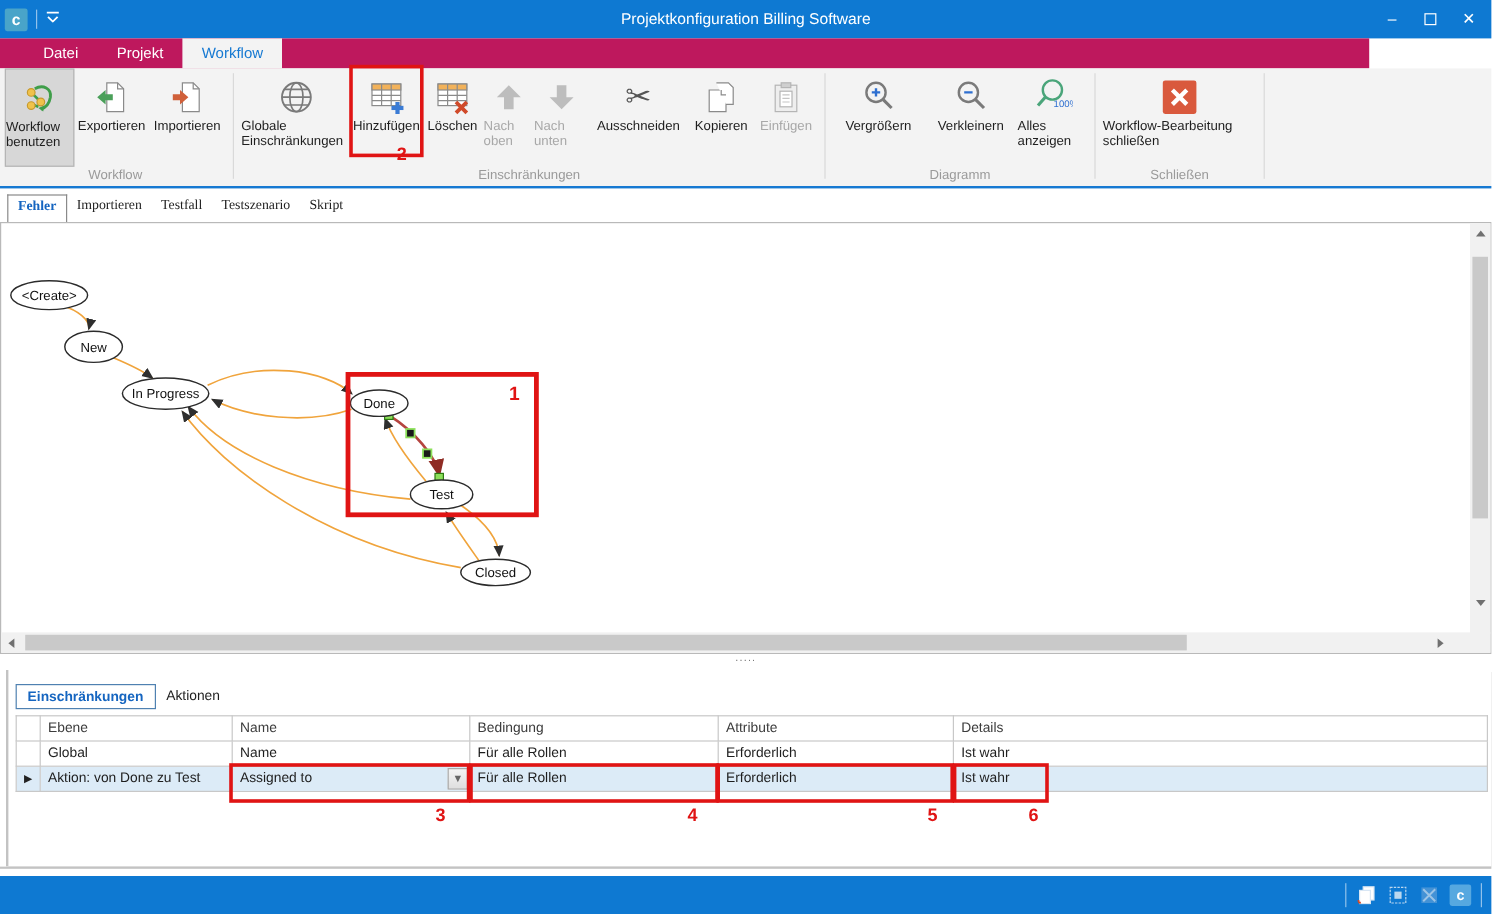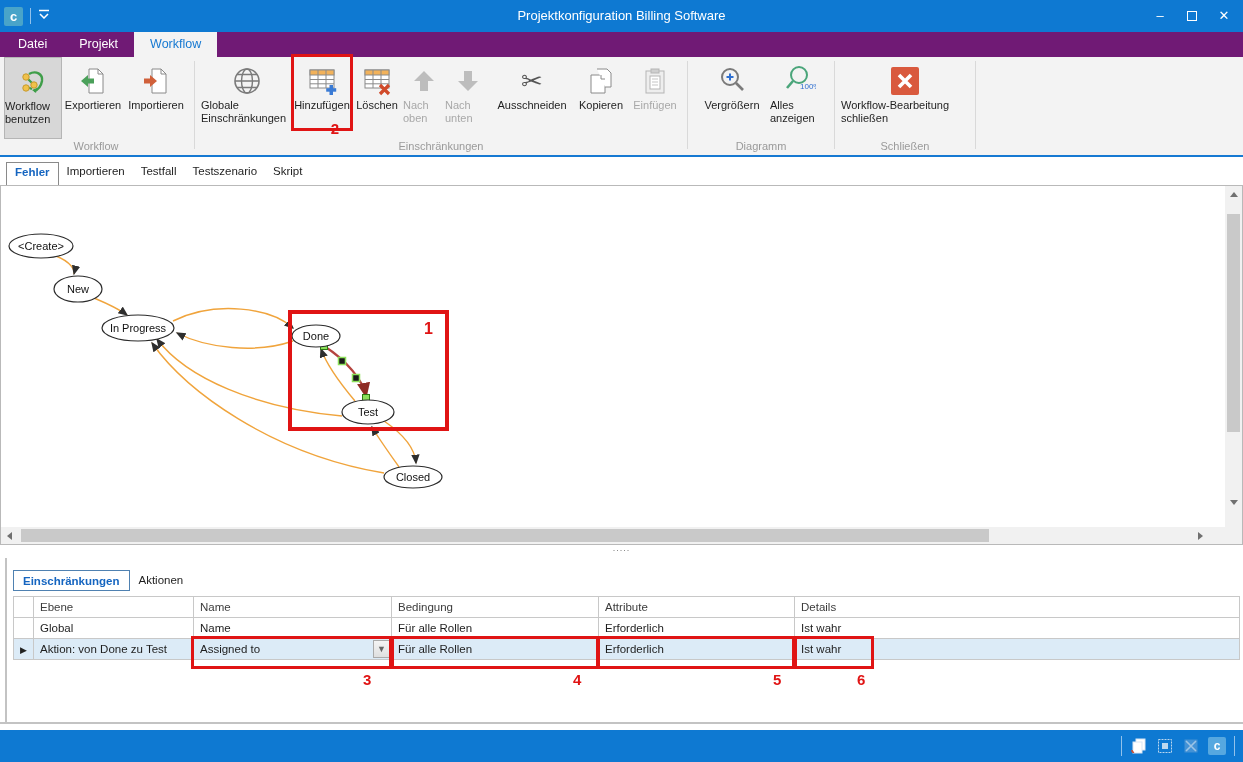--- a/index.html
+++ b/index.html
@@ -13,41 +13,41 @@
               color:#fff; font-weight:bold; font-size:13px; text-align:center; line-height:19px; border-radius:2px; }
   .qa-sep { position:absolute; left:30px; top:8px; width:1px; height:16px; background:rgba(255,255,255,.55); }
   .qa-chev { position:absolute; left:38px; top:9px; }
   .title-text { position:absolute; left:0; top:0; width:100%; height:32px; line-height:32px;
                 text-align:center; color:#fff; font-size:13px; }
   .win-controls { position:absolute; right:6px; top:0; height:32px; display:flex; align-items:center; gap:6px; }
   .win-btn { width:26px; height:22px; color:#fff; font-size:13px; text-align:center; line-height:22px; }
   .max-glyph { width:10px; height:10px; border:1.5px solid #fff; display:inline-block; margin-top:6px; }
 
   
-  .menubar { position:absolute; left:0; top:32px; width:1243px; height:25px; background:#701a75; display:flex; padding-left:2px; }
+  .menubar { position:absolute; left:0; top:32px; width:1141px; height:25px; background:#be185d; display:flex; padding-left:20px; }
   .menutab { color:#fff; font-size:12.5px; padding:0 16px; line-height:25px; }
   .menutab.active { background:#f3f3f3; color:#1679d2; }
 
   
   .ribbon { position:absolute; left:0; top:57px; width:1243px; height:100px; background:#f3f3f3;
             border-bottom:2px solid #1679d2; display:flex; align-items:stretch; padding-left:4px; }
   .rgroup { display:flex; flex-direction:column; }
   .rbuttons { display:flex; flex:1; align-items:stretch; }
   .rgroup-label { text-align:center; color:#9a9a9a; font-size:11px; height:16px; line-height:14px; }
   .rsep { width:0; border-left:1px solid #d9d9d9; margin:4px 6px 6px 6px; }
   .rbtn { position:relative; display:flex; flex-direction:column; align-items:center; padding-top:6px; }
   .rbtn .ricon { height:36px; display:flex; align-items:center; justify-content:center; }
   .rbtn .rlabel { font-size:11px; color:#1e1e1e; line-height:13px; }
   .rbtn.pressed { background:#d7d7d7; border:1px solid #b5b5b5; }
   .rbtn.disabled .rlabel { color:#a8a8a8; }
   .anno-frame { position:absolute; left:-2px; top:-3px; right:-2px; bottom:8px; border:3px solid #e01414; pointer-events:none; }
   .anno-num-r { position:absolute; right:12px; top:63px; color:#e01414; font-weight:bold; font-size:15px; }
 
   
-  .doctabs { position:absolute; left:0; top:159px; width:1103px; height:26px; background:#fff; display:flex; padding:3px 0 0 6px; }
+  .doctabs { position:absolute; left:0; top:159px; width:1103px; height:26px; background:#fff; display:flex; padding:3px 0 0 6px;font-family:Liberation Serif, serif; }
   .doctab { font-size:11.5px; color:#1e1e1e; padding:3px 8px 2px 8px; }
   .doctab.active { color:#1565c0; font-weight:bold; border:1px solid #8a8a8a; border-bottom:none; background:#fff; }
 
   
   .diagram { position:absolute; left:0; top:185px; width:1243px; height:360px; border:1px solid #b9b9b9; background:#fff; }
   .dg-canvas { position:absolute; left:0; top:0; width:1225px; height:342px; }
   .vscroll { position:absolute; right:0; top:0; width:17px; height:342px; background:#f1f1f1; }
   .vthumb { position:absolute; left:2px; top:28px; width:13px; height:218px; background:#c9c9c9; }
   .hscroll { position:absolute; left:0; bottom:0; width:1225px; height:17px; background:#f1f1f1; }
   .hthumb { position:absolute; left:20px; top:2px; width:968px; height:13px; background:#c9c9c9; }
@@ -249,20 +249,30 @@
       <div class="rbuttons">
         <div class="rbtn" style="width:76px">
           <div class="ricon">
             <svg width="30" height="30" viewBox="0 0 30 30">
               <circle cx="13" cy="11" r="8" fill="none" stroke="#7a7a7a" stroke-width="2"></circle>
               <line x1="19" y1="17" x2="26" y2="24" stroke="#7a7a7a" stroke-width="2.6"></line>
               <path d="M13 7.5 v7 M9.5 11 h7" stroke="#2e6fd0" stroke-width="2"></path>
             </svg>
           </div>
           <div class="rlabel">Vergrößern</div>
+        </div>
+        <div class="rbtn" style="width:78px">
+          <div class="ricon">
+            <svg width="30" height="30" viewBox="0 0 30 30">
+              <circle cx="13" cy="11" r="8" fill="none" stroke="#7a7a7a" stroke-width="2"></circle>
+              <line x1="19" y1="17" x2="26" y2="24" stroke="#7a7a7a" stroke-width="2.6"></line>
+              <path d="M9.5 11 h7" stroke="#2e6fd0" stroke-width="2"></path>
+            </svg>
+          </div>
+          <div class="rlabel">Verkleinern</div>
         </div>
         <div class="rbtn" style="width:58px">
           <div class="ricon">
             <svg width="34" height="32" viewBox="0 0 34 32">
               <circle cx="17" cy="10" r="8" fill="none" stroke="#4aa57a" stroke-width="2"></circle>
               <line x1="11" y1="16" x2="5" y2="23" stroke="#4aa57a" stroke-width="2.6"></line>
               <text x="18" y="24" font-size="8" fill="#2e6fd0" font-family="Liberation Sans,sans-serif">100%</text>
             </svg>
           </div>
           <div class="rlabel">Alles anzeigen</div>

